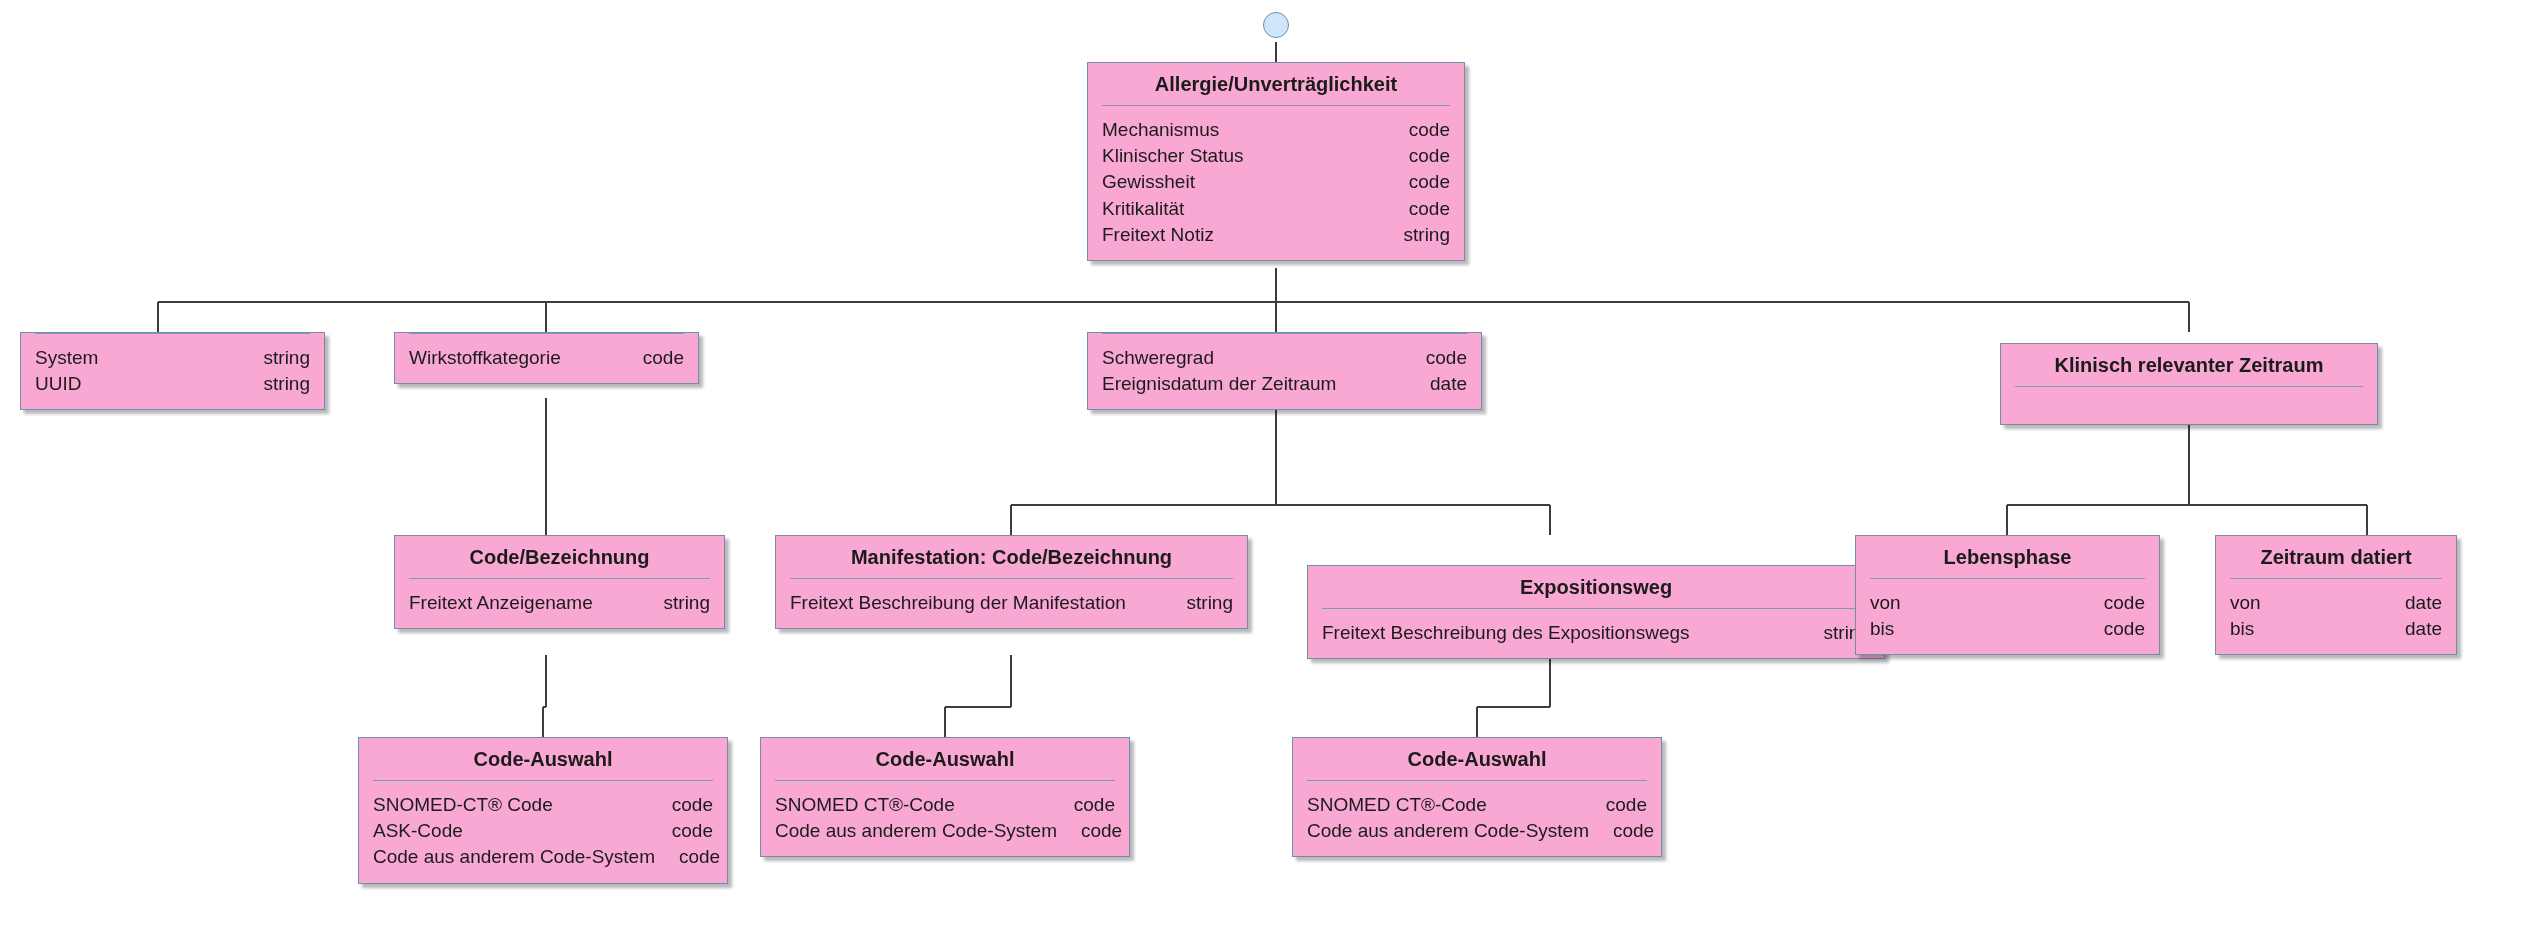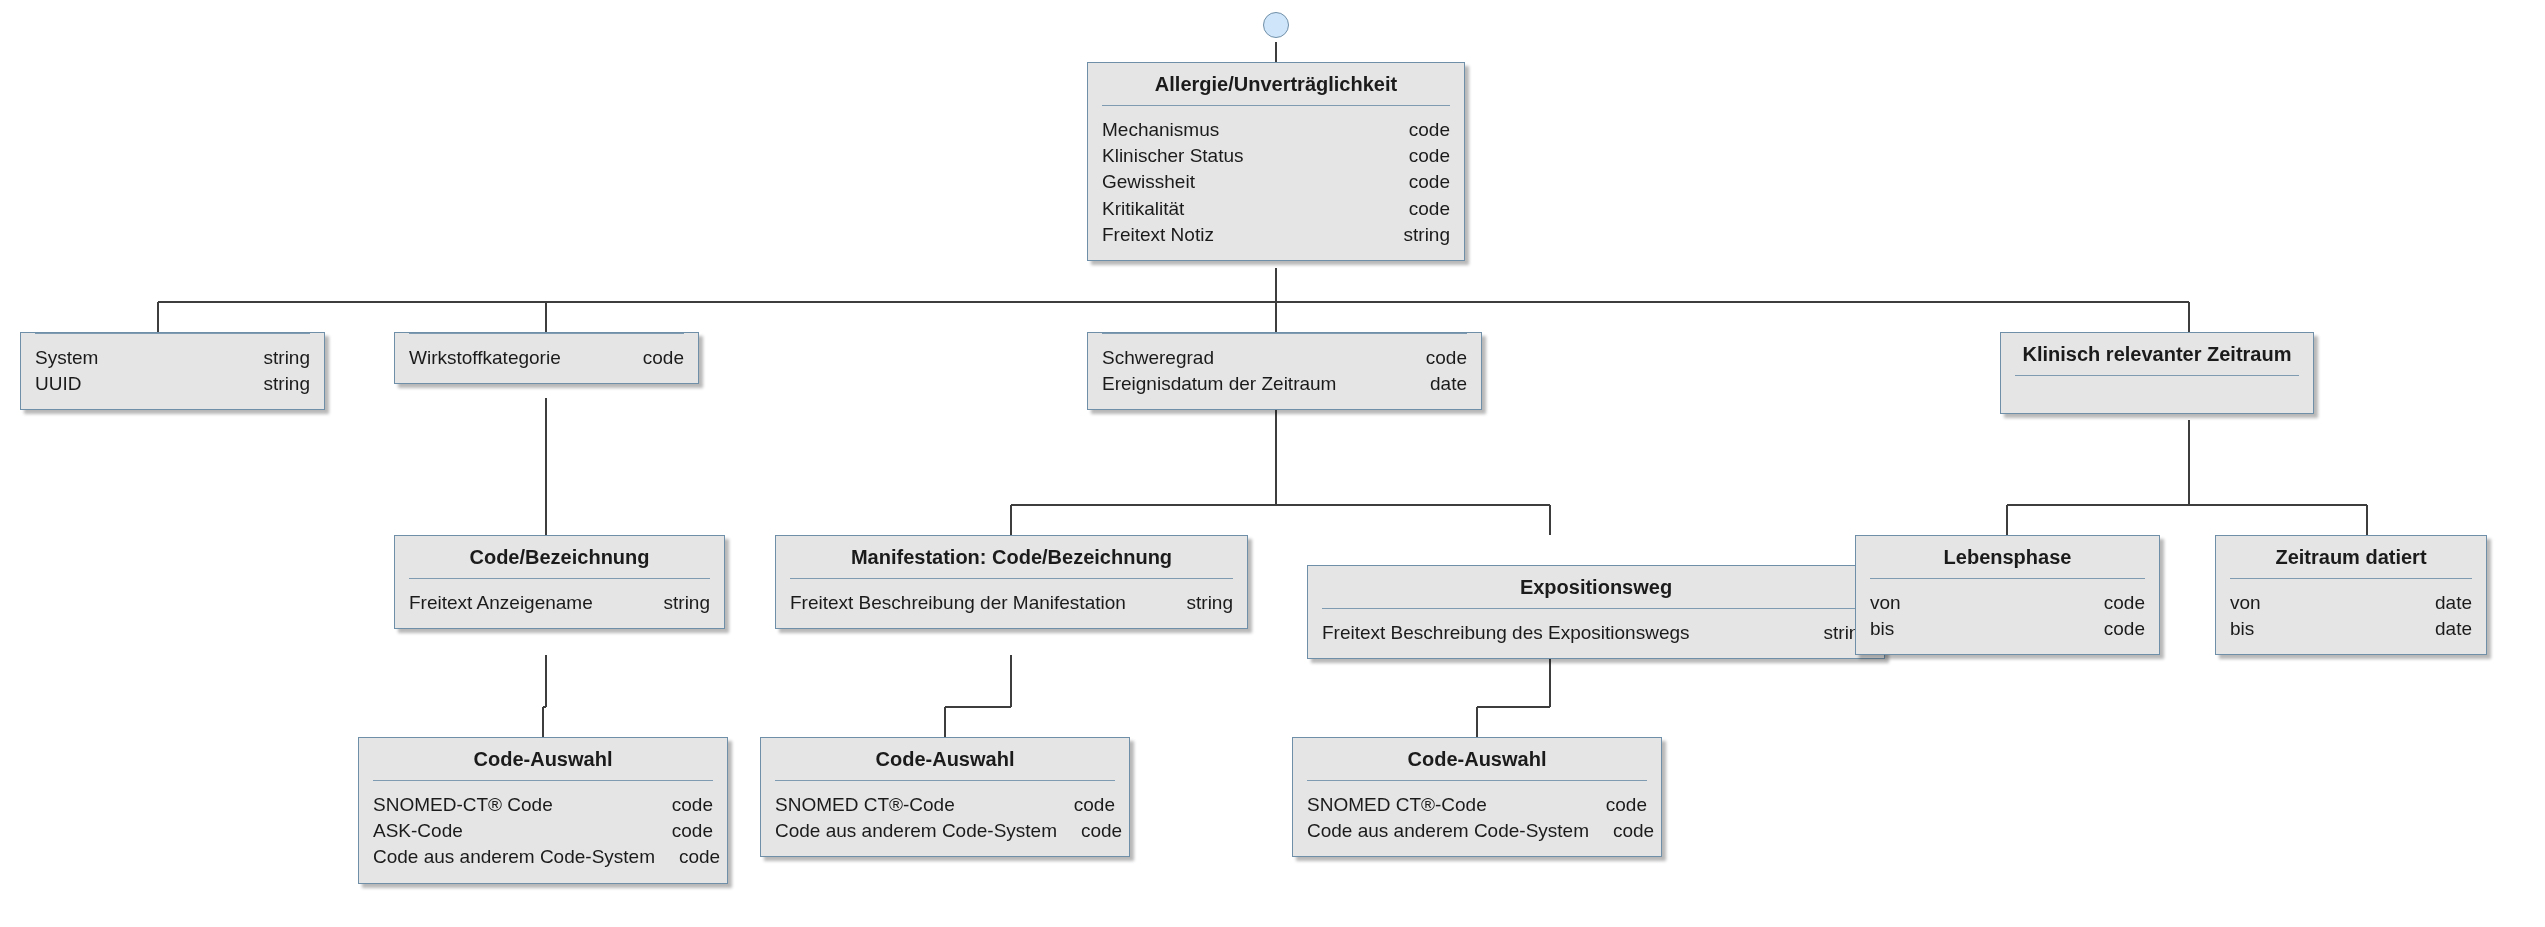--- a/index.html
+++ b/index.html
@@ -21,21 +21,21 @@
     position: absolute;
     left: 0;
     top: 0;
     width: 2545px;
     height: 927px;
     pointer-events: none;
   }
   .node {
     position: absolute;
     box-sizing: border-box;
-    background: #e5e5e5;
+    background: #f9a8d4;
     border: 1px solid #6f8fa8;
     box-shadow: 4px 4px 3px rgba(0,0,0,0.28);
   }
   .node .title {
     text-align: center;
     font-weight: bold;
     font-size: 20px;
     color: #1b1b1b;
     padding: 10px 14px 9px 14px;
     white-space: nowrap;
@@ -181,21 +181,21 @@
         <span class="name">Schweregrad</span>
         <span class="type">code</span>
       </div>
       <div class="attr-row">
         <span class="name">Ereignisdatum der Zeitraum</span>
         <span class="type">date</span>
       </div>
     </div>
   </div>
 
-  <div class="node" style="left:2000px; top:332px; width:314px;">
+  <div class="node" style="left:2000px; top:343px; width:378px;">
     <div class="title">Klinisch relevanter Zeitraum</div>
     <div class="divider"></div>
     <div class="attrs empty"></div>
   </div>
 
   <div class="node" style="left:394px; top:535px; width:331px;">
     <div class="title">Code/Bezeichnung</div>
     <div class="divider"></div>
     <div class="attrs">
       <div class="attr-row">
@@ -235,21 +235,21 @@
         <span class="name">von</span>
         <span class="type">code</span>
       </div>
       <div class="attr-row">
         <span class="name">bis</span>
         <span class="type">code</span>
       </div>
     </div>
   </div>
 
-  <div class="node" style="left:2215px; top:535px; width:272px;">
+  <div class="node" style="left:2215px; top:535px; width:242px;">
     <div class="title">Zeitraum datiert</div>
     <div class="divider"></div>
     <div class="attrs">
       <div class="attr-row">
         <span class="name">von</span>
         <span class="type">date</span>
       </div>
       <div class="attr-row">
         <span class="name">bis</span>
         <span class="type">date</span>

